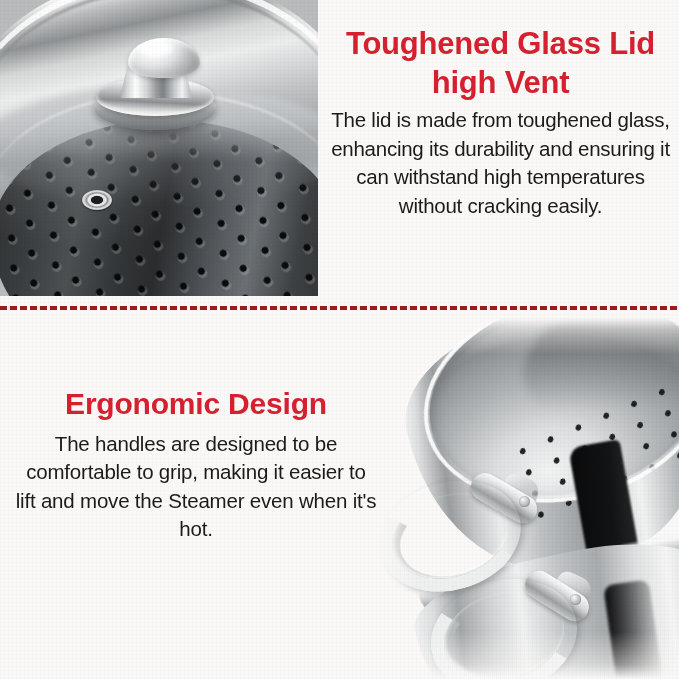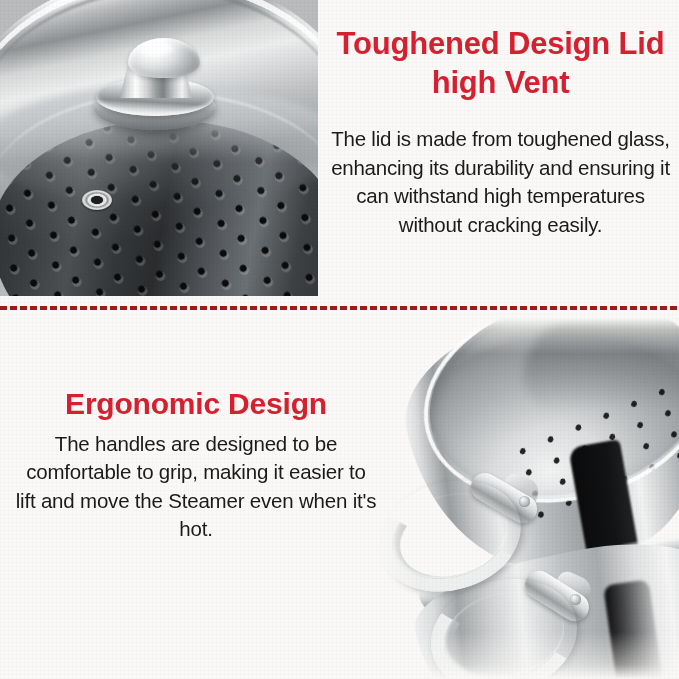--- a/index.html
+++ b/index.html
@@ -516,21 +516,21 @@
     line-height: 1.2;
   }
 
   .feature-desc {
     color: #1b1b1b;
     font-size: 20.5px;
     line-height: 1.39;
     font-weight: normal;
   }
   .tr-text .feature-desc {
-    margin-top: 23px;
+    margin-top: 4px;
     letter-spacing: -0.25px;
   }
   .bl-text .feature-desc {
     margin-top: 8px;
     letter-spacing: -0.2px;
     white-space: nowrap;
   }
   .bl-text .feature-desc .ln {
     display: block;
   }
@@ -588,21 +588,21 @@
     <div class="handle-l-outer"></div>
     <div class="handle-l-rivet"></div>
 
     <div class="steamer-feather"></div>
   </div>
 
   <div class="divider"></div>
 
   <div class="panel-text tr-text">
     <div class="feature-title">
-      <span>Toughened Design Lid</span><br>
+      <span>Toughened Glass Lid</span><br>
       <span>high Vent</span>
     </div>
     <div class="feature-desc">The lid is made from toughened glass, enhancing its durability and ensuring it can withstand high temperatures without cracking easily.</div>
   </div>
 
   <div class="panel-text bl-text">
     <div class="feature-title">Ergonomic Design</div>
     <div class="feature-desc">
       <span class="ln">The handles are designed to be</span>
       <span class="ln">comfortable to grip, making it easier to</span>

